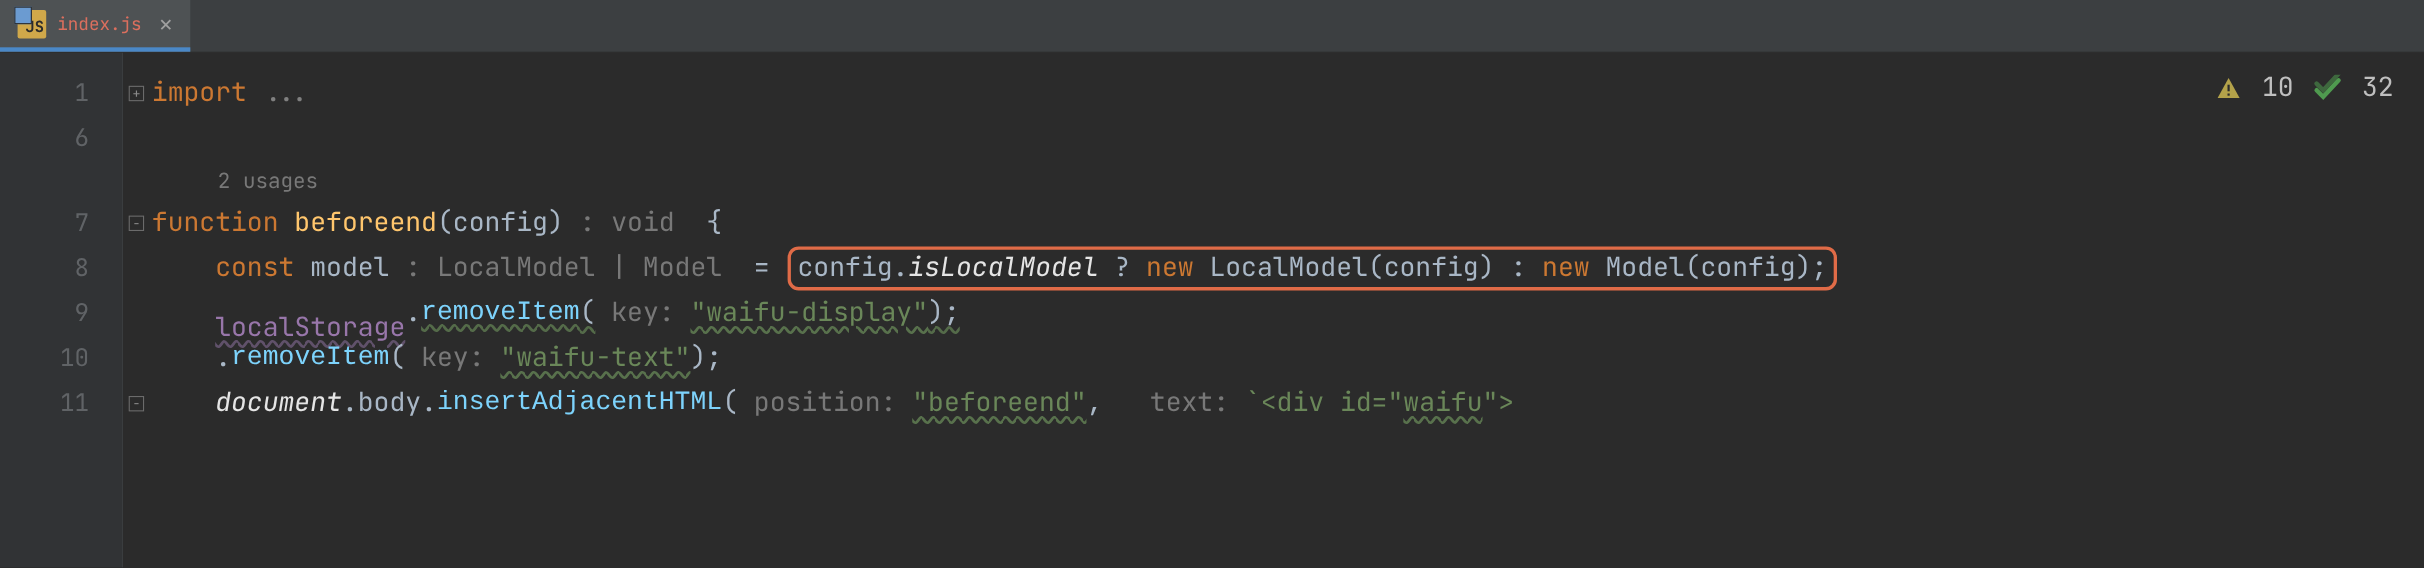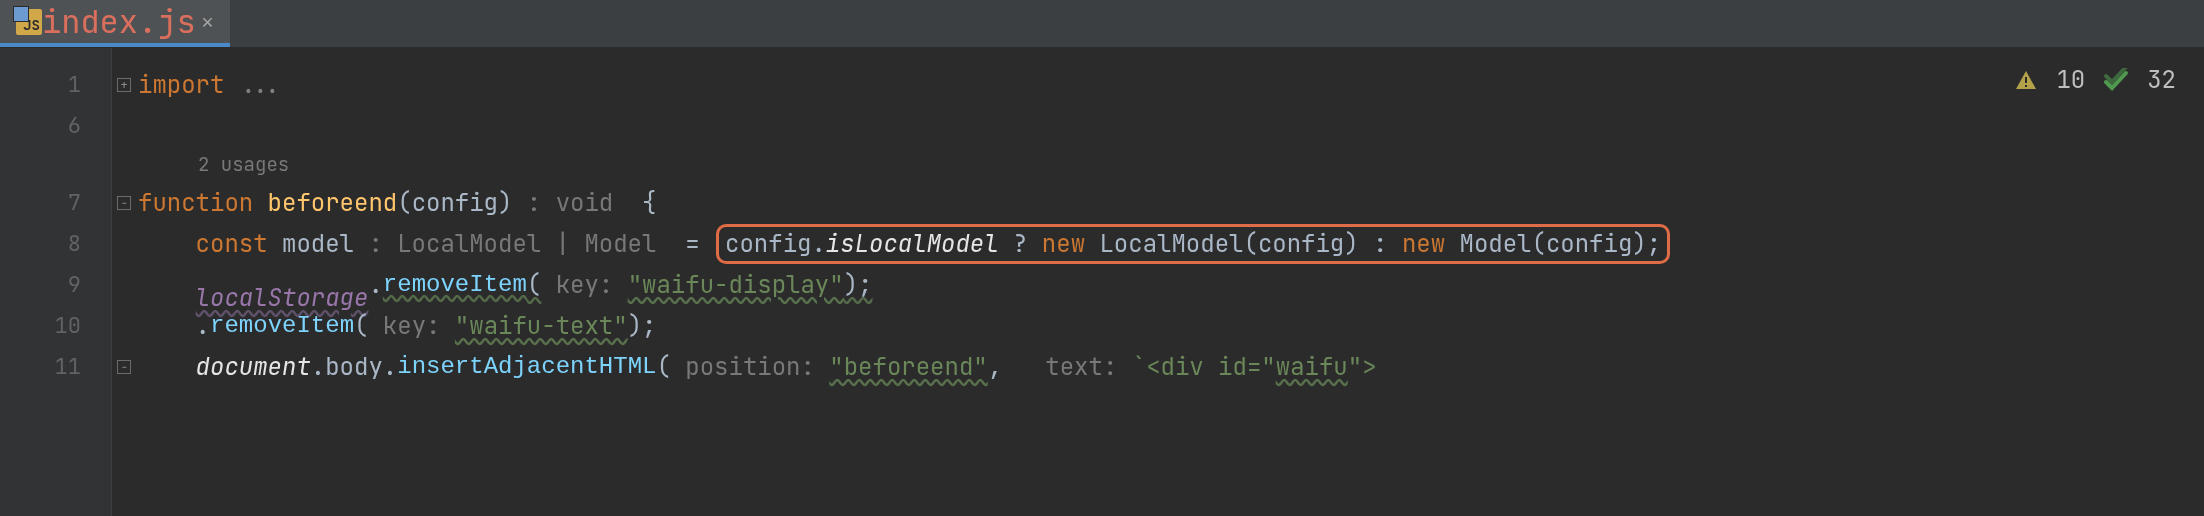--- a/index.html
+++ b/index.html
@@ -17,28 +17,29 @@
   .tabbar {
     height: 48px;
     background: #3c3f41;
     display: flex;
     align-items: stretch;
     border-bottom: 1px solid #2b2b2b;
   }
   .tab {
     display: flex;
     align-items: center;
+    gap: 10px;
     padding: 0 16px;
     background: #4e5254;
     border-bottom: 4px solid #4a88c7;
     position: relative;
   }
   .tab .filename {
     color: #db6f5e;
-    font-size: 32px;
+    font-size: 16px;
   }
   .tab .close {
     color: #a0a0a0;
     font-size: 20px;
     margin-left: 6px;
   }
   .js-icon {
     width: 26px;
     height: 26px;
     background: #d0a84a;
@@ -137,21 +138,21 @@
   .param { color: #a9b7c6; }
   .punc { color: #a9b7c6; }
   .fold-dots { color: #808080; }
   .hint { color: #787878; }
   .field { color: #e5e5e5; font-style: italic; }
   .str { color: #6a8759; }
   .str-u { color: #6a8759; text-decoration: underline wavy rgba(119,160,98,0.6); text-underline-offset: 4px; }
   .tmpl { color: #6a8759; }
   .ident { color: #a9b7c6; }
   .method { color: #7dd3fc; font-family: Liberation Mono, monospace; }
-  .global { color: #9876aa; font-style: italic; text-decoration: underline wavy rgba(150,120,170,0.5); text-underline-offset:4px;margin-top:26px;}
+  .global { color: #9876aa; text-decoration: underline wavy rgba(150,120,170,0.5); text-underline-offset:4px;margin-top:26px;}
 
   .highlight-box {
     border: 3px solid #e06b47;
     border-radius: 10px;
     padding: 0 6px;
     margin: 0 2px;
     display: inline-flex;
     align-items: center;
     height: 40px;
   }

